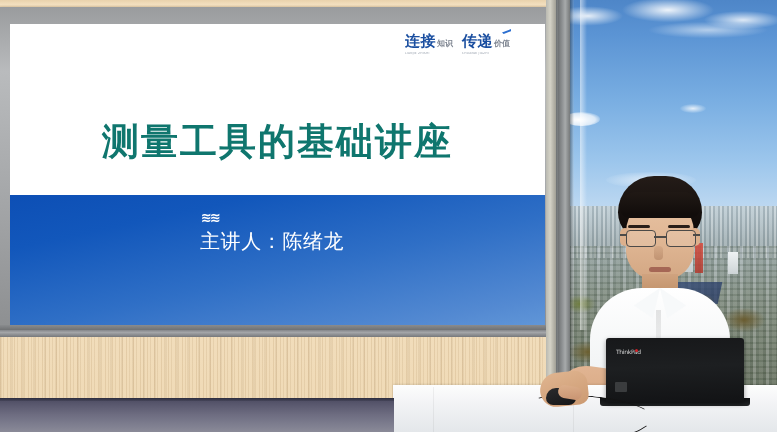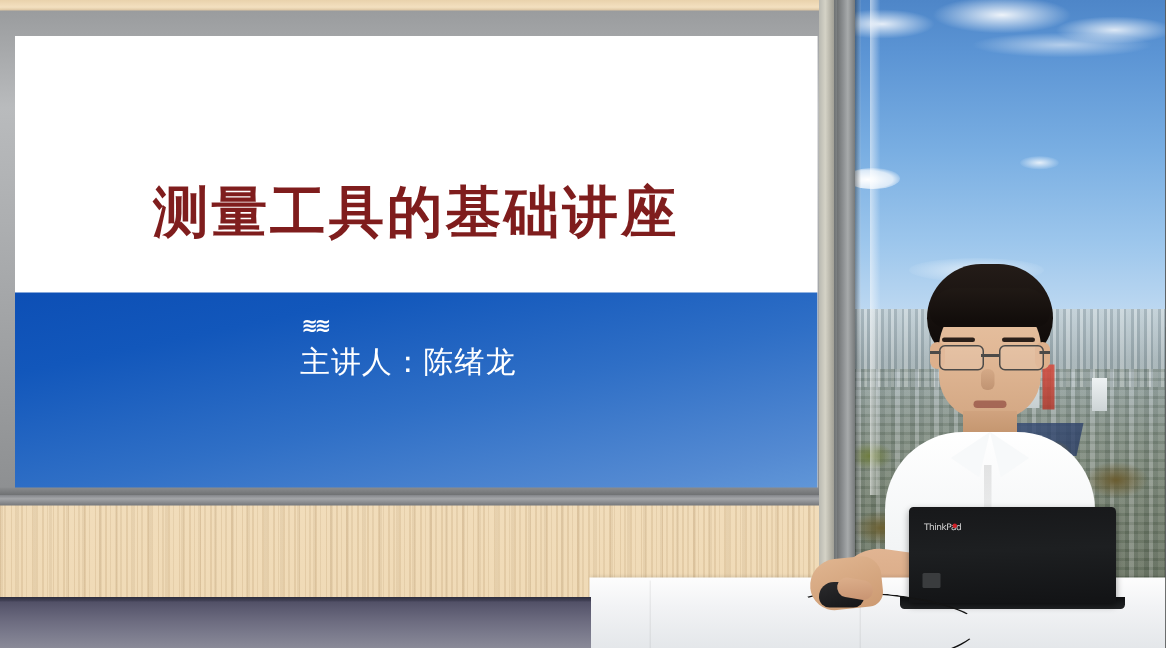--- a/index.html
+++ b/index.html
@@ -63,21 +63,21 @@
     font-size:3px;color:#9aa2ae;letter-spacing:.2px;white-space:nowrap;overflow:hidden;
   }
   .logo-swoosh{
     position:absolute;right:-1px;top:-5px;width:9px;height:5px;
     background:#2c6fd0;
     clip-path:polygon(0% 70%,100% 0%,100% 45%,18% 100%);
   }
 
   .slide-title{
     position:absolute;left:0;top:93px;width:100%;text-align:center;
-    font-size:37px;font-weight:bold;color:#7f1d1d;letter-spacing:2px;
+    font-size:37px;font-weight:bold;color:#0f766e;letter-spacing:2px;
     font-family:"DejaVu Sans","Liberation Sans",sans-serif;
   }
 
   .slide-banner{
     position:absolute;left:0;top:171px;width:100%;height:132px;
     background:linear-gradient(168deg,#0d4fb5 0%,#1257bb 22%,#2f6fc6 55%,#548ad2 88%,#6197d8 100%);
   }
   .banner-squiggle{
     position:absolute;left:191px;top:17px;width:28px;height:11px;
     color:#ffffff;font-size:13px;font-weight:bold;line-height:11px;
@@ -310,20 +310,33 @@
 <div class="stage">
 
   <div class="wall-wood"></div>
   <div class="wall-top-strip"></div>
 
   <div class="screen-frame">
 
     <div class="slide">
       <div class="slide-white"></div>
 
+      <div class="logo">
+        <div class="logo-group">
+          <span class="logo-big">连接</span>
+          <span class="logo-small">知识</span>
+          <span class="logo-sub">LIANJIE ZHISHI</span>
+        </div>
+        <div class="logo-group">
+          <span class="logo-big">传递</span>
+          <span class="logo-small">价值</span>
+          <span class="logo-swoosh"></span>
+          <span class="logo-sub">CHUANDI JIAZHI</span>
+        </div>
+      </div>
 
       <div class="slide-title">测量工具的基础讲座</div>
 
       <div class="slide-banner">
         <div class="banner-squiggle">≋≋</div>
         <div class="banner-presenter">主讲人：陈绪龙</div>
       </div>
     </div>
   </div>
 

